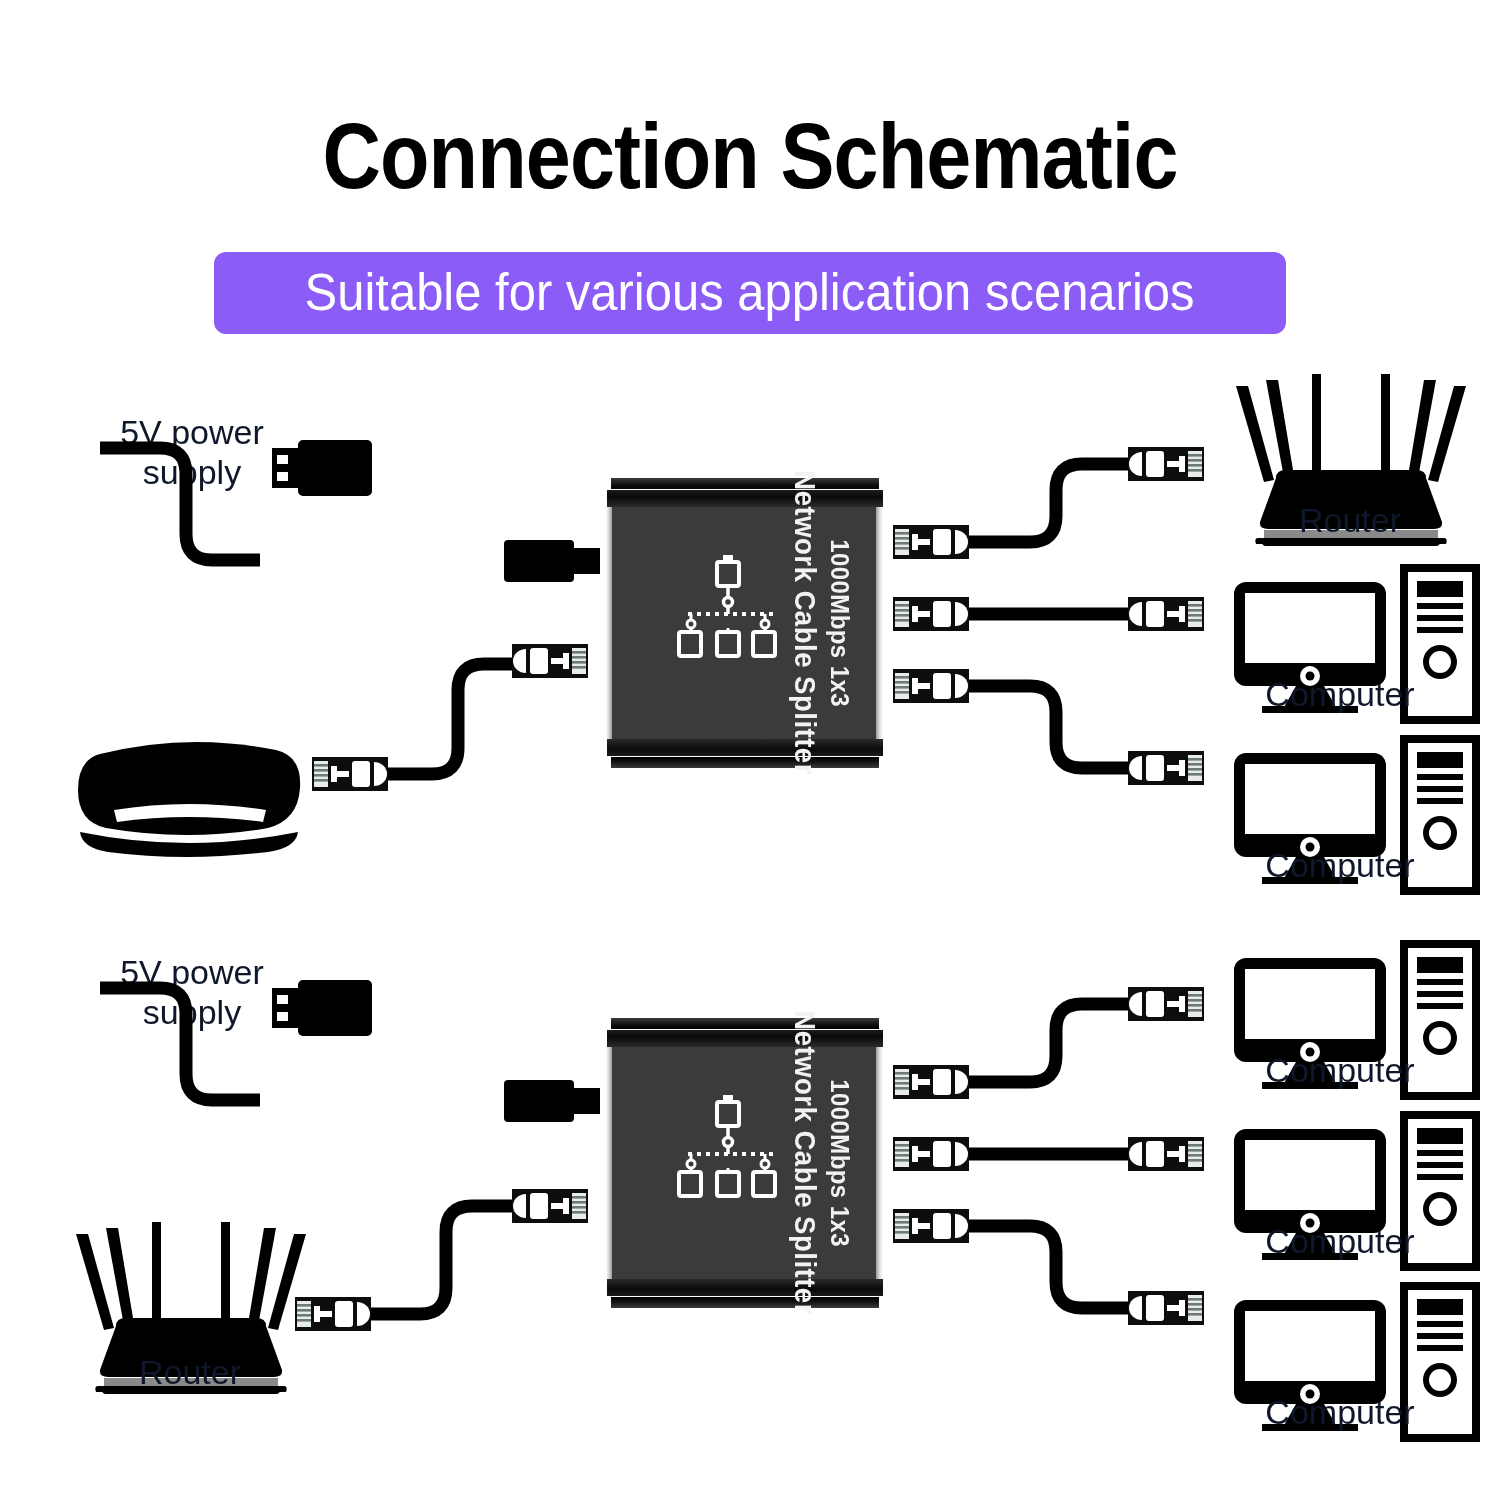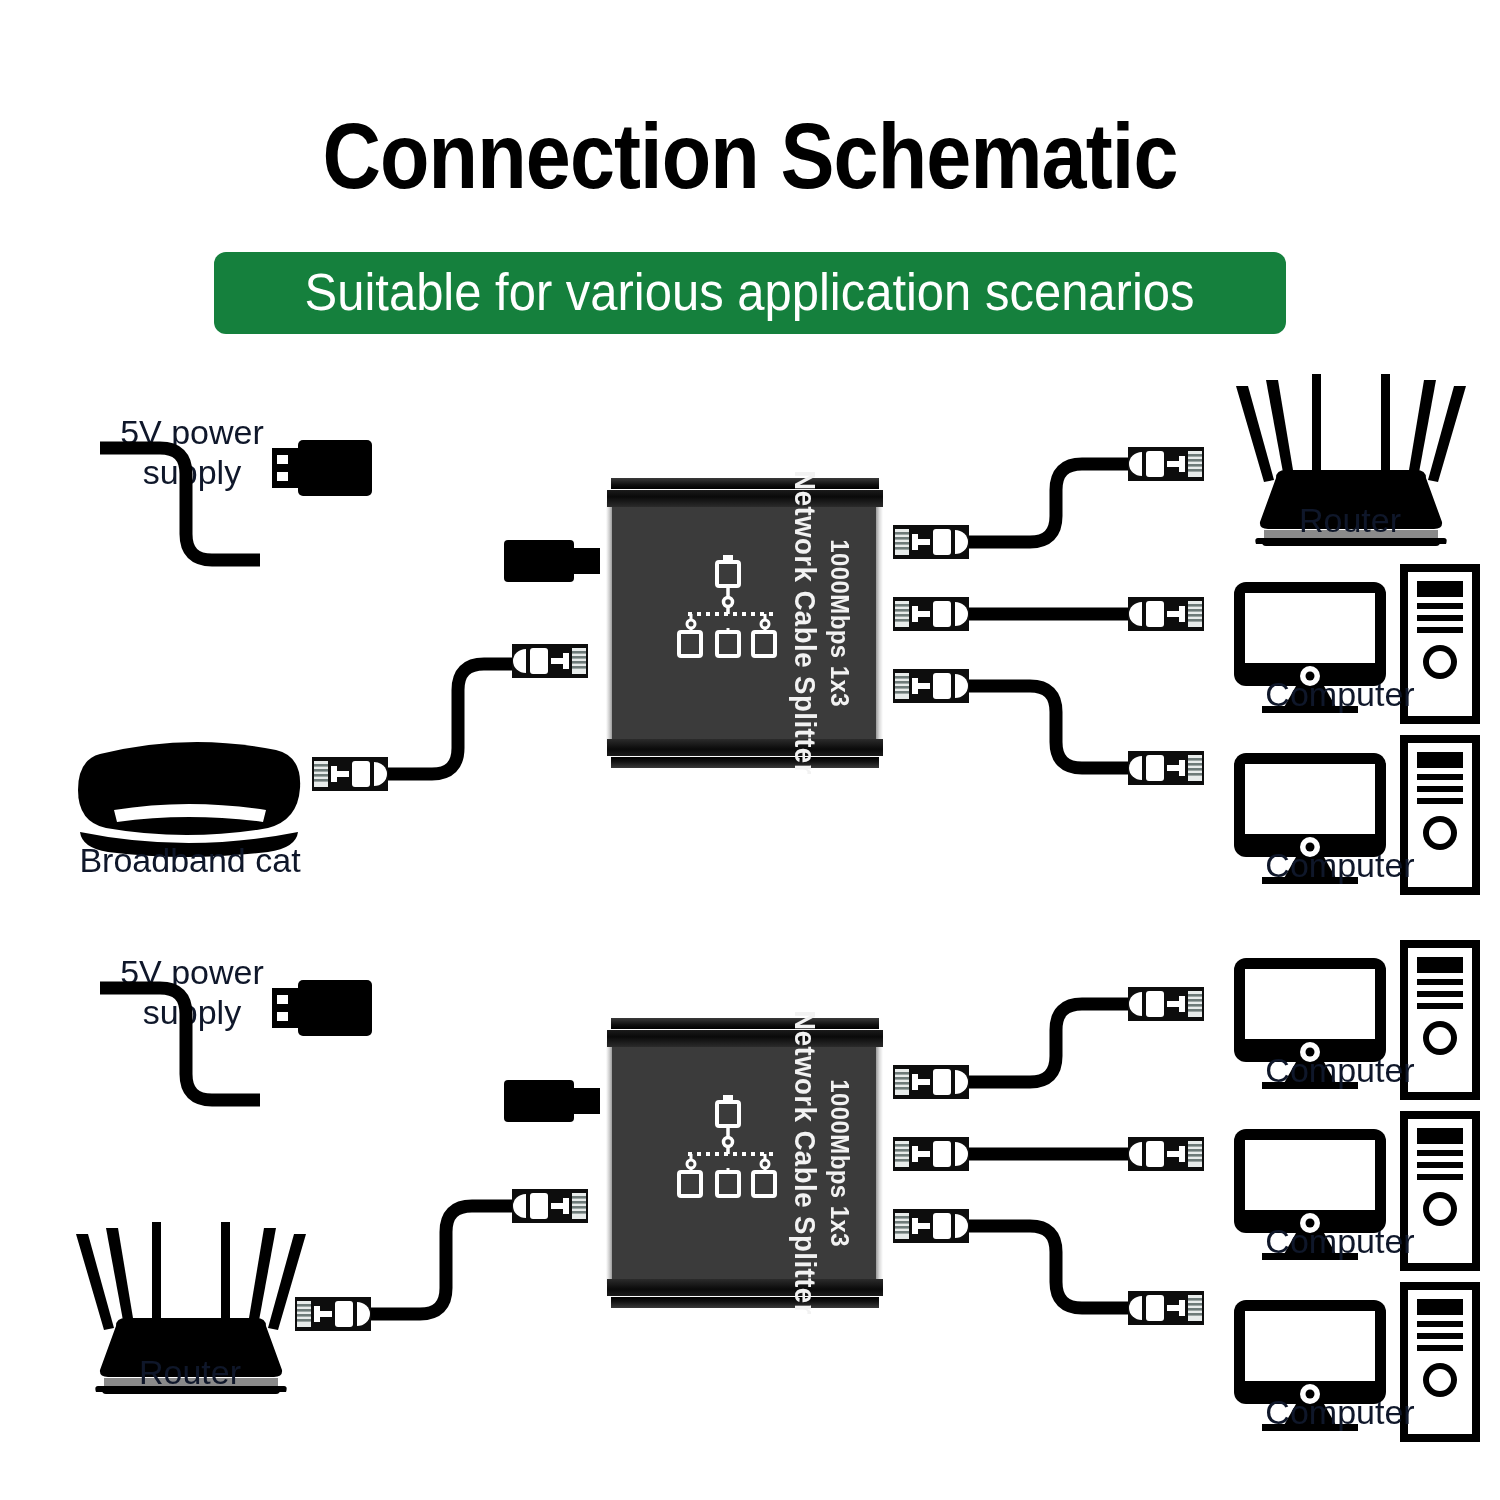--- a/index.html
+++ b/index.html
@@ -14,21 +14,21 @@
   .title{
     position:absolute;left:0;top:108px;width:1500px;text-align:center;
     font-family:"Liberation Sans", sans-serif;
     font-size:92px;line-height:96px;font-weight:bold;color:#000000;
     letter-spacing:-1px;
     transform:scaleX(0.88);transform-origin:center center;
     white-space:nowrap;
   }
   .banner{
     position:absolute;left:214px;top:252px;width:1072px;height:82px;
-    background:#15803d;border-radius:12px;
+    background:#8b5cf6;border-radius:12px;
     display:flex;align-items:center;justify-content:center;
   }
   .banner-text{
     font-size:51px;line-height:54px;color:#ffffff;font-weight:normal;
     transform:scaleX(0.96);white-space:nowrap;
   }
 
   
   .lbl{
     position:absolute;color:#0f172a;font-size:34px;line-height:40px;
@@ -234,21 +234,20 @@
     <svg class="topo" style="left:68px;top:70px;" width="110" height="110">
       <g transform="rotate(90 50 50) translate(0,4)">
           <use href="#topoIcon"></use>
         </g>
     </svg>
   </div>
 
   <svg class="abs" style="left:70px;top:736px;" width="250" height="130">
     <use href="#modemIcon"></use>
   </svg>
-  <div class="lbl" style="left:40px;top:840px;width:300px;">Broadband cat</div>
 
   <svg class="abs" style="left:300px;top:630px;" width="320" height="180">
     <path d="M378 774 L432 774 Q458 774 458 748 L458 690 Q458 664 484 664 L524 664" transform="translate(-300,-630)" fill="none" stroke="#000" stroke-width="13"></path>
     <g transform="translate(12,127)">
         <use href="#rj45R"></use>
       </g>
     <g transform="translate(212,14)">
         <use href="#rj45L"></use>
       </g>
   </svg>

